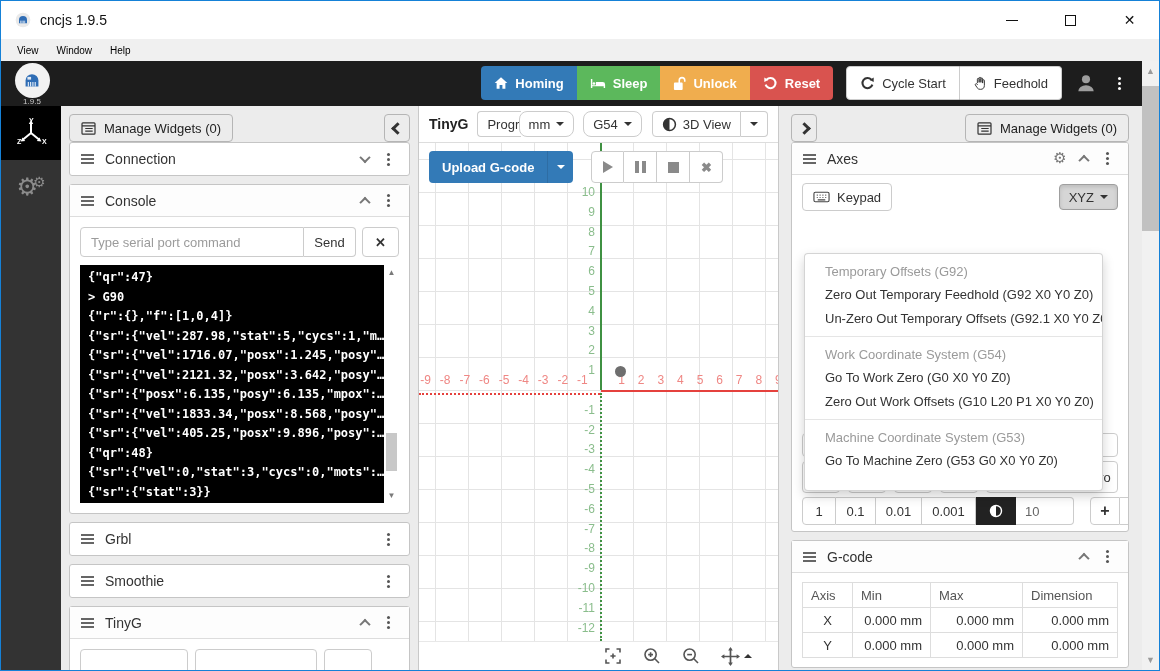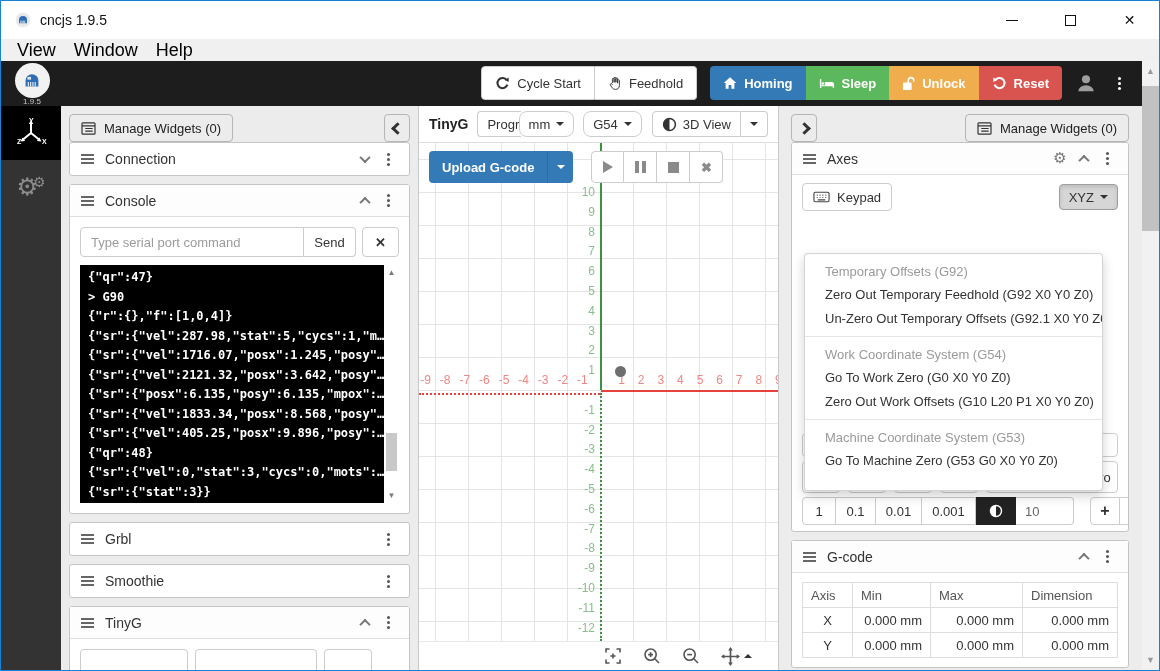--- a/index.html
+++ b/index.html
@@ -10,21 +10,21 @@
   
   .titlebar { position:absolute; top:0; left:0; right:0; height:38px; background:#fff; display:flex; align-items:center; padding-left:14px;text-align:right; }
   .titlebar .title { font-size:14px; color:#111; margin-left:9px; }
   .win-controls { position:absolute; right:0; top:0; height:38px; display:flex; }
   .win-btn { width:59px; height:38px; display:flex; align-items:center; justify-content:center; color:#111; }
   .glyph-min { width:12px; height:1px; background:#111; }
   .glyph-max { width:11px; height:11px; border:1px solid #111; }
   .glyph-close { font-size:14px; line-height:1; }
 
   
-  .menubar { position:absolute; top:38px; left:0; right:0; height:22px; background:#f0f0f0; display:flex; align-items:center; padding-left:7px; font-size:18px; color:#000; }
+  .menubar { position:absolute; top:38px; left:0; right:0; height:22px; background:#f0f0f0; display:flex; align-items:center; padding-left:7px; font-size:10px; color:#000; }
   .menu-item { padding:0 9px; height:22px; display:flex; align-items:center; }
 
   
   .appheader { position:absolute; top:60px; left:0; right:17px; height:45px; background:#1d1d1d; }
   .logo-wrap { position:absolute; left:11px; top:2px; width:40px; text-align:center; }
   .logo-circle { width:35px; height:35px; border-radius:50%; background:#f2f2f2; margin:0 auto; display:flex; align-items:center; justify-content:center; }
   .ver { font-size:8px; color:#c7c7c7; line-height:8px; }
   .hdr-btns { position:absolute; right:14px; top:5px; height:34px; display:flex; align-items:center; gap:13px; }
   .btn-group { display:flex; }
   .hbtn { height:34px; display:flex; align-items:center; gap:7px; padding:0 13px; font-size:13px; white-space:nowrap; }
@@ -192,72 +192,72 @@
         <svg width="22" height="22" viewBox="0 0 24 24">
             <path d="M5 11.5 a7 7 0 0 1 14 0 v6.5 h-14 Z" fill="#2f6db5"></path>
             <path d="M8 13 v5 M10.5 13 v5 M13 13 v5 M15.5 13 v5" stroke="#e9f1fa" stroke-width="1.2"></path>
             <path d="M7 7.5 h4 v3 h-4 Z" fill="#fff" opacity=".85"></path>
           </svg>
       </div>
       <div class="ver">1.9.5</div>
     </div>
     <div class="hdr-btns">
       <div class="btn-group">
+        <div class="hbtn colored" style="background:#337ab7">
+          <span>
+              <svg width="14" height="14" viewBox="0 0 16 16" fill="#fff">
+                <path d="M8 1.5 L15.2 8 H13 V14.5 H9.6 V10.4 H6.4 V14.5 H3 V8 H0.8 Z"></path>
+              </svg>
+            </span>
+          <span>Homing</span>
+        </div>
+        <div class="hbtn colored" style="background:#5cb85c">
+          <span>
+              <svg width="16" height="13" viewBox="0 0 18 14" fill="#fff">
+                <path d="M1 2 V12 H2.6 V10.2 H15.4 V12 H17 V8.2 a2.8 2.8 0 0 0-2.8-2.8 H6.6 V9 H2.6 V2 Z"></path>
+                <circle cx="4.4" cy="7" r="1.5"></circle>
+              </svg>
+            </span>
+          <span>Sleep</span>
+        </div>
+        <div class="hbtn colored" style="background:#f0ad4e">
+          <span>
+              <svg width="13" height="15" viewBox="0 0 14 16" fill="#fff">
+                <path d="M7.6 7 V4.6 a2.1 2.1 0 0 1 4.2 0 V6 h1.7 V4.6 a3.8 3.8 0 0 0-7.6 0 V7 H2 a1 1 0 0 0-1 1 v6 a1 1 0 0 0 1 1 h7.4 a1 1 0 0 0 1-1 V8 a1 1 0 0 0-1-1 Z"></path>
+              </svg>
+            </span>
+          <span>Unlock</span>
+        </div>
+        <div class="hbtn colored" style="background:#d9534f">
+          <span>
+              <svg width="15" height="15" viewBox="0 0 16 16">
+                <path d="M2.8 9.2 a5.4 5.4 0 1 0 1.1-5.2" fill="none" stroke="#fff" stroke-width="2.2"></path>
+                <polygon points="1.4,1.6 1.4,6.4 5.6,4.2" fill="#fff"></polygon>
+              </svg>
+            </span>
+          <span>Reset</span>
+        </div>
+      </div>
+      <div class="btn-group">
         <div class="hbtn white">
           <span>
               <svg width="15" height="15" viewBox="0 0 16 16">
                 <path d="M13.2 9.2 a5.4 5.4 0 1 1-1.1-5.2" fill="none" stroke="#333" stroke-width="2.2"></path>
                 <polygon points="14.6,1.6 14.6,6.4 10.4,4.2" fill="#333"></polygon>
               </svg>
             </span>
           <span>Cycle Start</span>
         </div>
         <div class="hbtn white">
           <span>
               <svg width="14" height="15" viewBox="0 0 16 17">
                 <path d="M5 8 V3.6 a1 1 0 0 1 2 0 V7.4 M7 7 V2.4 a1 1 0 0 1 2 0 V7.2 M9 7.2 V3.2 a1 1 0 0 1 2 0 V8 M11 8 V5.2 a1 1 0 0 1 2 0 V10.6 a4.6 4.6 0 0 1-4.6 4.6 H8.2 a4.2 4.2 0 0 1-3.5-1.9 L2.7 10.2 a1.1 1.1 0 0 1 1.8-1.2 L5.2 10" fill="none" stroke="#333" stroke-width="1.1"></path>
               </svg>
             </span>
           <span>Feedhold</span>
-        </div>
-      </div>
-      <div class="btn-group">
-        <div class="hbtn colored" style="background:#337ab7">
-          <span>
-              <svg width="14" height="14" viewBox="0 0 16 16" fill="#fff">
-                <path d="M8 1.5 L15.2 8 H13 V14.5 H9.6 V10.4 H6.4 V14.5 H3 V8 H0.8 Z"></path>
-              </svg>
-            </span>
-          <span>Homing</span>
-        </div>
-        <div class="hbtn colored" style="background:#5cb85c">
-          <span>
-              <svg width="16" height="13" viewBox="0 0 18 14" fill="#fff">
-                <path d="M1 2 V12 H2.6 V10.2 H15.4 V12 H17 V8.2 a2.8 2.8 0 0 0-2.8-2.8 H6.6 V9 H2.6 V2 Z"></path>
-                <circle cx="4.4" cy="7" r="1.5"></circle>
-              </svg>
-            </span>
-          <span>Sleep</span>
-        </div>
-        <div class="hbtn colored" style="background:#f0ad4e">
-          <span>
-              <svg width="13" height="15" viewBox="0 0 14 16" fill="#fff">
-                <path d="M7.6 7 V4.6 a2.1 2.1 0 0 1 4.2 0 V6 h1.7 V4.6 a3.8 3.8 0 0 0-7.6 0 V7 H2 a1 1 0 0 0-1 1 v6 a1 1 0 0 0 1 1 h7.4 a1 1 0 0 0 1-1 V8 a1 1 0 0 0-1-1 Z"></path>
-              </svg>
-            </span>
-          <span>Unlock</span>
-        </div>
-        <div class="hbtn colored" style="background:#d9534f">
-          <span>
-              <svg width="15" height="15" viewBox="0 0 16 16">
-                <path d="M2.8 9.2 a5.4 5.4 0 1 0 1.1-5.2" fill="none" stroke="#fff" stroke-width="2.2"></path>
-                <polygon points="1.4,1.6 1.4,6.4 5.6,4.2" fill="#fff"></polygon>
-              </svg>
-            </span>
-          <span>Reset</span>
         </div>
       </div>
       <span class="user-icon">
         <svg width="22" height="22" viewBox="0 0 24 24" fill="#9e9e9e">
             <circle cx="12" cy="8" r="4.4"></circle>
             <path d="M3.6 21 a8.4 6.6 0 0 1 16.8 0 Z"></path>
           </svg>
       </span>
       <span class="hdr-kebab">
           <span class="dots"></span>

